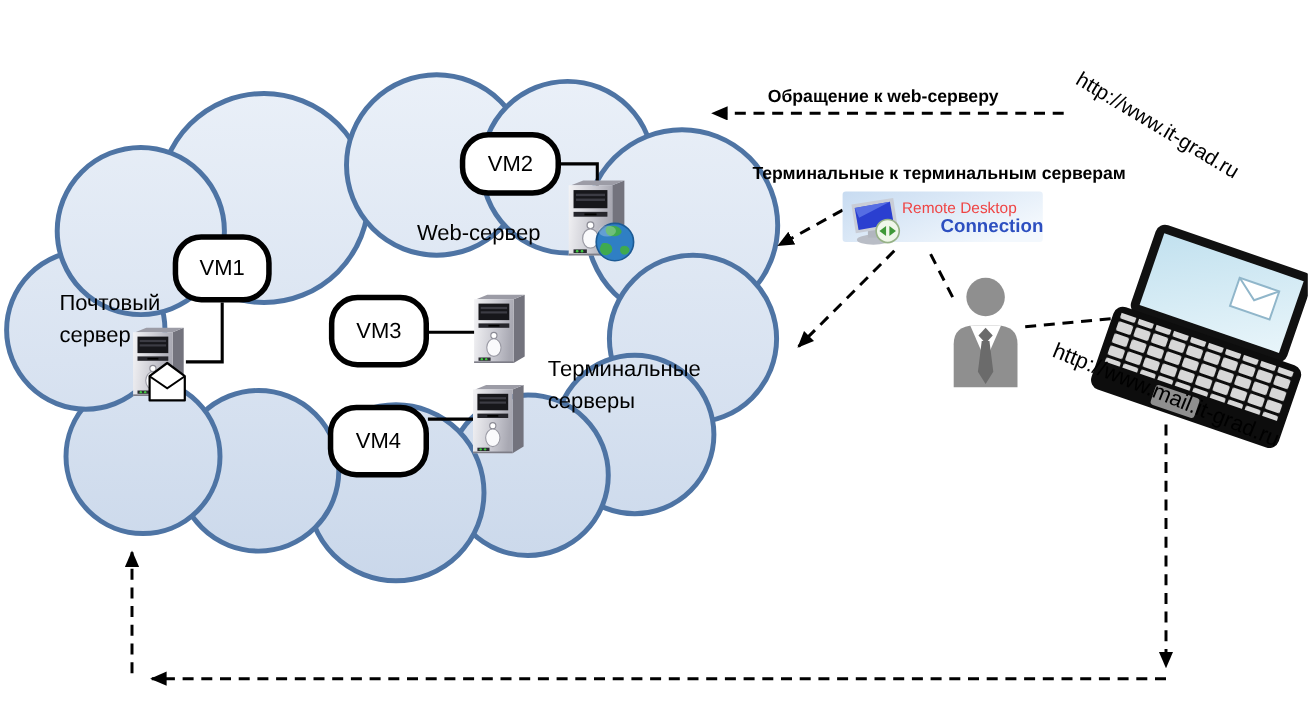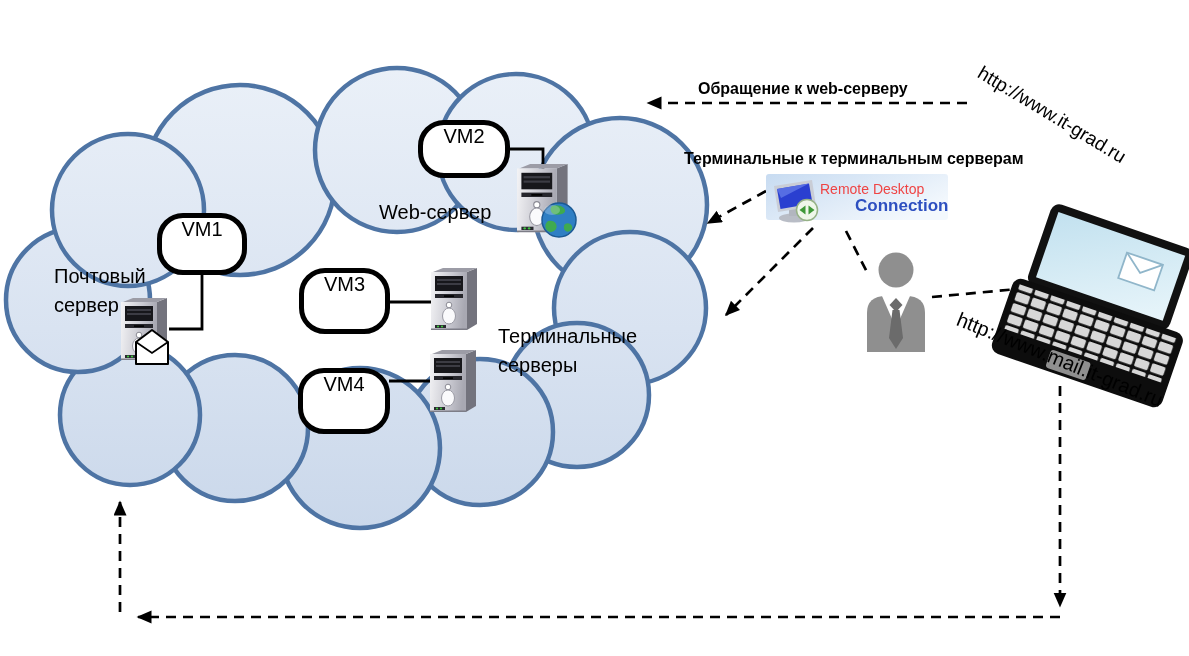--- a/index.html
+++ b/index.html
@@ -3,21 +3,21 @@
 <meta charset="utf-8">
 <style>
   html,body{margin:0;padding:0;background:#ffffff;}
   #stage{position:relative;width:1189px;height:656px;background:#ffffff;overflow:hidden;
          font-family:"Liberation Sans","DejaVu Sans",sans-serif;color:#000;}
   #scene{position:absolute;left:0;top:0;}
   .lbl{position:absolute;white-space:pre-line;}
   .lbl-20{font-size:20px;line-height:29px;}
   .lbl-19{font-size:16px;line-height:24px;font-weight:bold;}
   .vmbox{position:absolute;box-sizing:border-box;border:5px solid #000;border-radius:26px;
-         background:#fff;display:flex;justify-content:center;
+         background:#fff;display:flex;align-items:center;justify-content:center;
          font-size:20px;}
   .rot{transform-origin:0 0;white-space:nowrap;}
   .rdc-l1{position:absolute;font-size:14px;color:#ef4444;white-space:nowrap;}
   .rdc-l2{position:absolute;font-size:17px;font-weight:bold;color:#2d4fc0;white-space:nowrap;}
 </style>
 </head>
 <body>
 
 <div id="stage">
 

